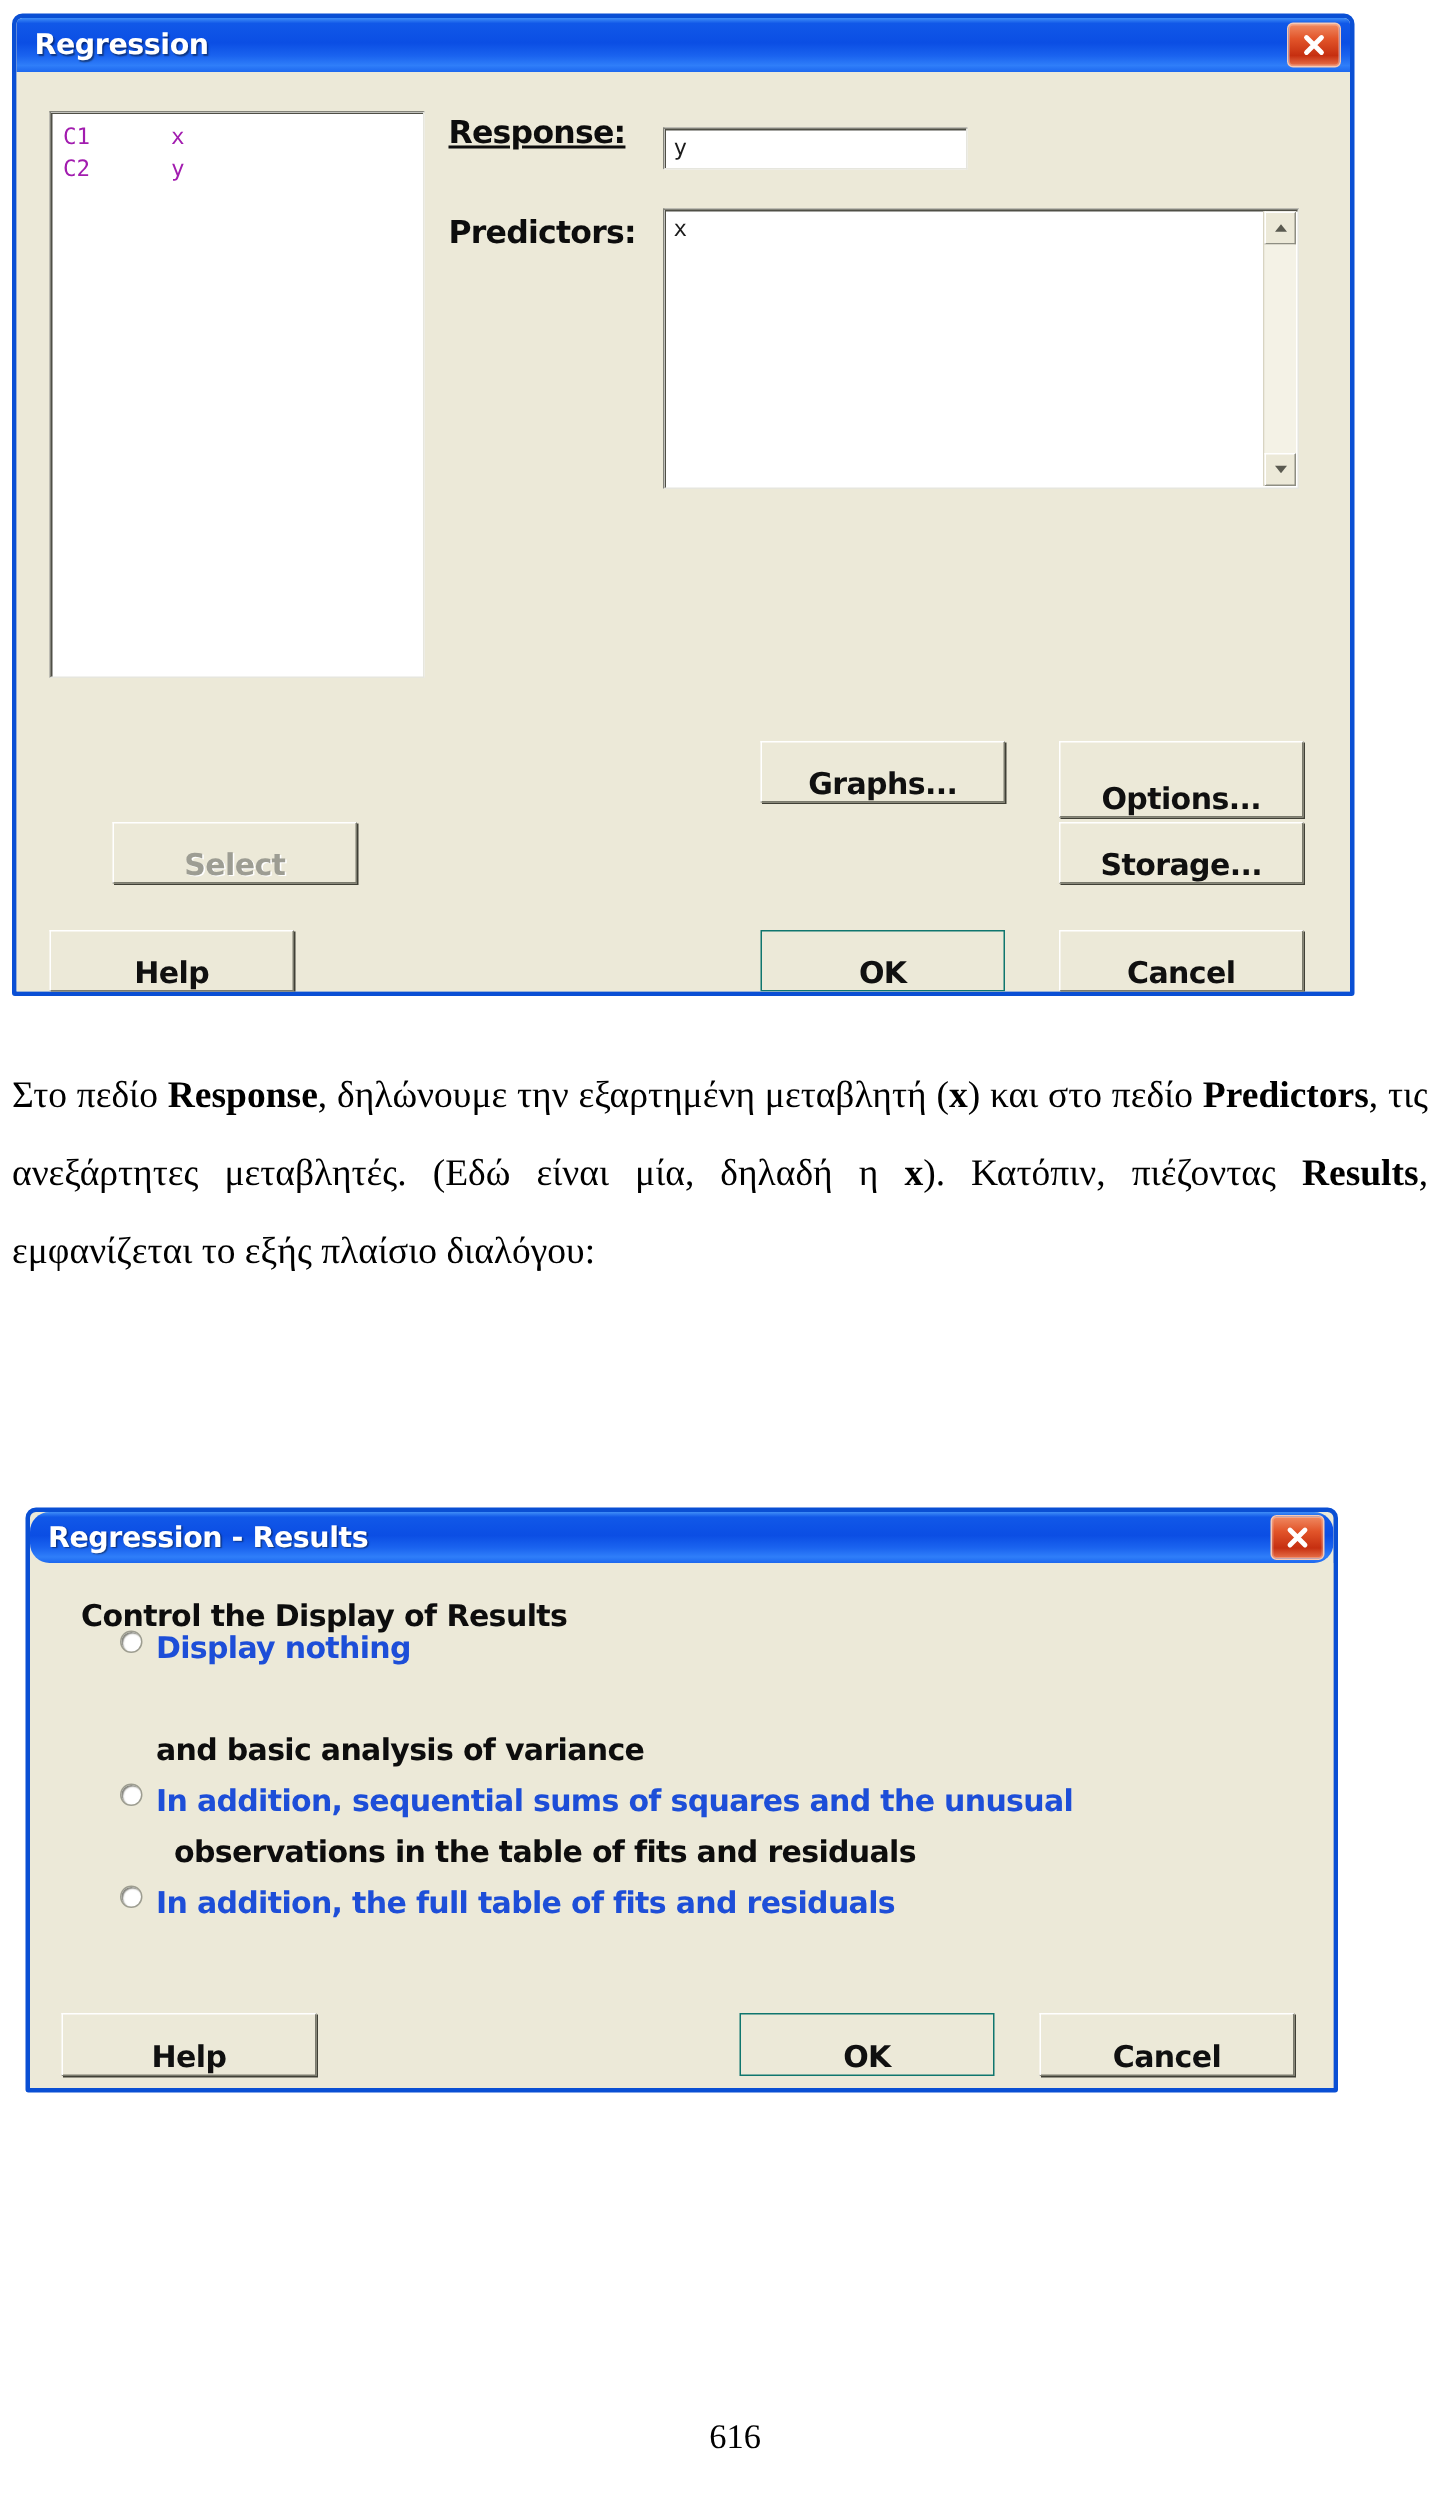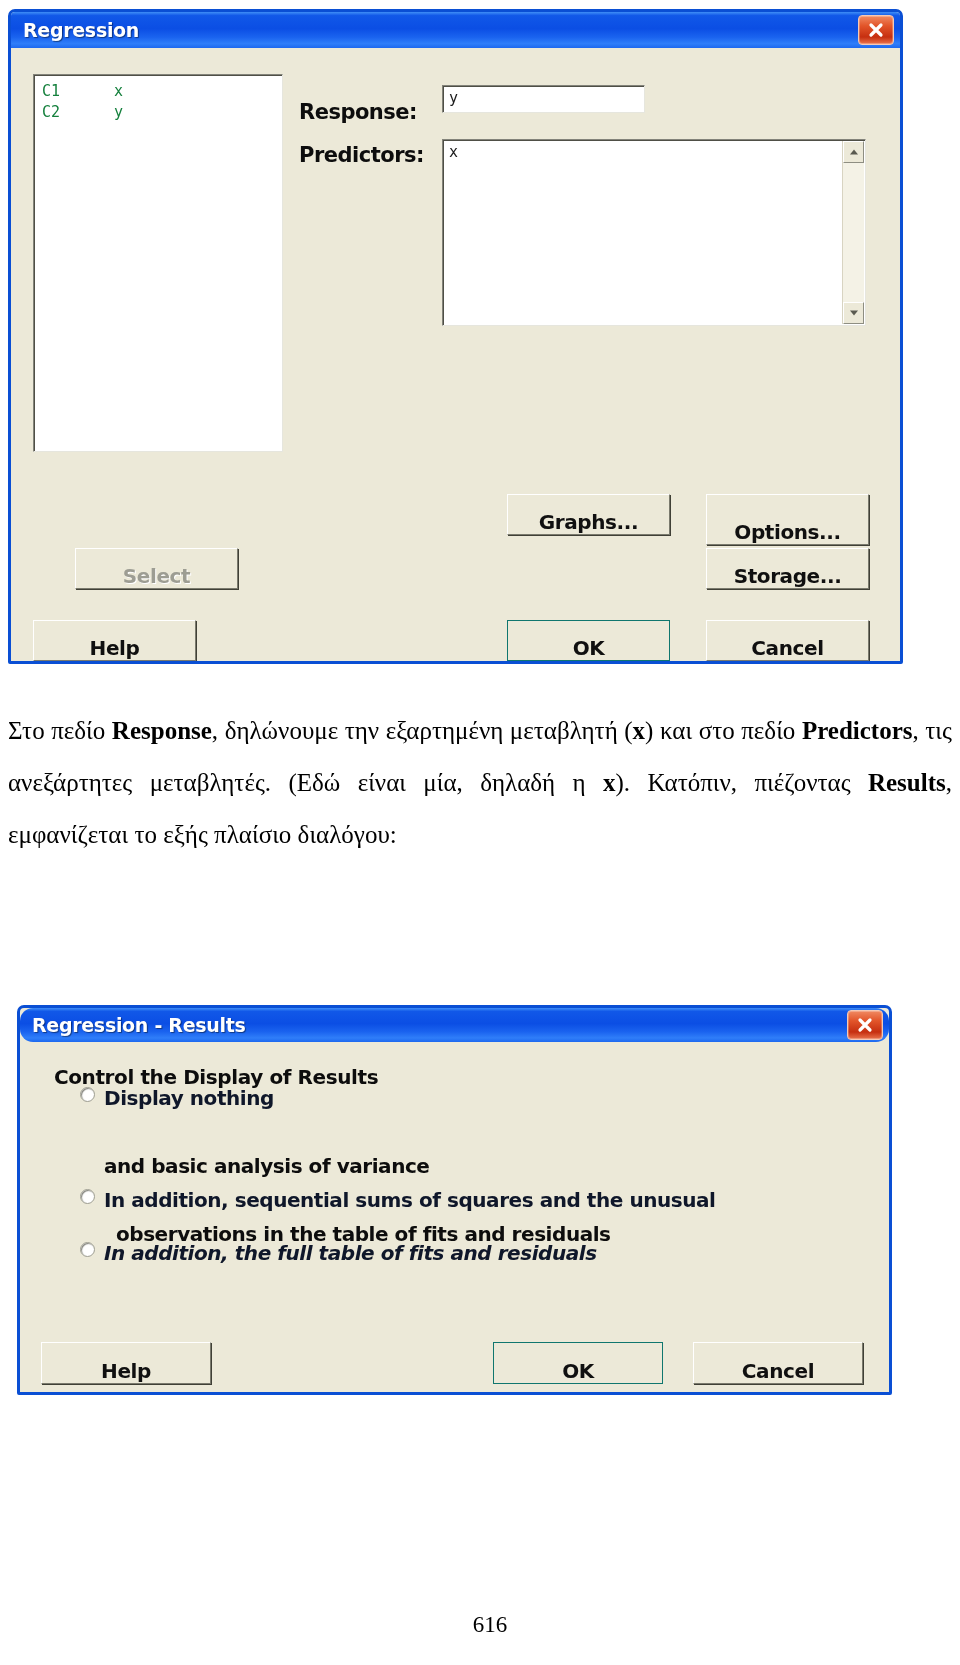--- a/index.html
+++ b/index.html
@@ -99,21 +99,21 @@
     position: absolute;
     background: #ffffff;
     border: 1px solid #83837a;
     border-right-color: #e6e6de;
     border-bottom-color: #e6e6de;
     box-shadow: inset 1px 1px 0 #4f4f46;
     box-sizing: border-box;
     padding: 6px 8px;
     font-family: "DejaVu Sans Mono", monospace;
     font-size: 15px;
-    color: #15803d;
+    color: #a21caf;
     overflow: hidden;
   }
   .list-row {
     display: flex;
     line-height: 21px;
     white-space: pre;
   }
   .list-col1 { width: 72px; }
 
   .xp-label {
@@ -204,21 +204,21 @@
     position: absolute;
     left: 4px; top: 4px;
     width: 5px; height: 5px;
     border-radius: 50%;
     background: #151515;
   }
   .radio-text {
     font-family: "DejaVu Sans", sans-serif;
     font-weight: bold;
     font-size: 20px;
-    color: #0f172a;
+    color: #1d4ed8;
     letter-spacing: -0.45px;
     line-height: 34px;
     white-space: nowrap;
   }
   .cont-text {
     position: absolute;
     font-family: "DejaVu Sans", sans-serif;
     font-weight: bold;
     font-size: 20px;
     color: #0d0d0d;
@@ -272,21 +272,21 @@
       <div class="list-row">
         <span class="list-col1">C1</span>
         <span>x</span>
       </div>
       <div class="list-row">
         <span class="list-col1">C2</span>
         <span>y</span>
       </div>
     </div>
 
-    <span class="xp-label" style="left:288px; top:52px;">Response:</span>
+    <span class="xp-label" style="left:288px; top:28px;text-decoration:underline;">Response:</span>
     <div class="xp-textfield" style="left:431px; top:37px; width:203px; height:28px;">
       <span>y</span>
     </div>
 
     <span class="xp-label" style="left:288px; top:95px;">Predictors:</span>
     <div class="xp-textfield" style="left:431px; top:91px; width:424px; height:187px;">
       <span>x</span>
       <div class="xp-scrollbar">
         <div class="sb-arrow">
           <svg width="10" height="8" viewBox="0 0 10 8">
@@ -352,21 +352,21 @@
     </div>
 
     <span class="cont-text" style="left:84px; top:107px;">and basic analysis of variance</span>
 
     <div class="radio-row" style="left:60px; top:141px;">
       <span class="radio-mark" id="rm2"></span>
       <span class="radio-text">In addition, sequential sums of squares and the unusual</span>
     </div>
     <span class="cont-text" style="left:96px; top:175px;">observations in the table of fits and residuals</span>
 
-    <div class="radio-row" style="left:60px; top:194px;font-style:italic;">
+    <div class="radio-row" style="left:60px; top:209px;">
       <span class="radio-mark" id="rm3"></span>
       <span class="radio-text">In addition, the full table of fits and residuals</span>
     </div>
 
     <div class="xp-btn" style="left:21px; top:300px; width:170px; height:42px;">
       <span>Help</span>
     </div>
     <div class="xp-btn default" style="left:473px; top:300px; width:170px; height:42px;">
       <span>OK</span>
     </div>

